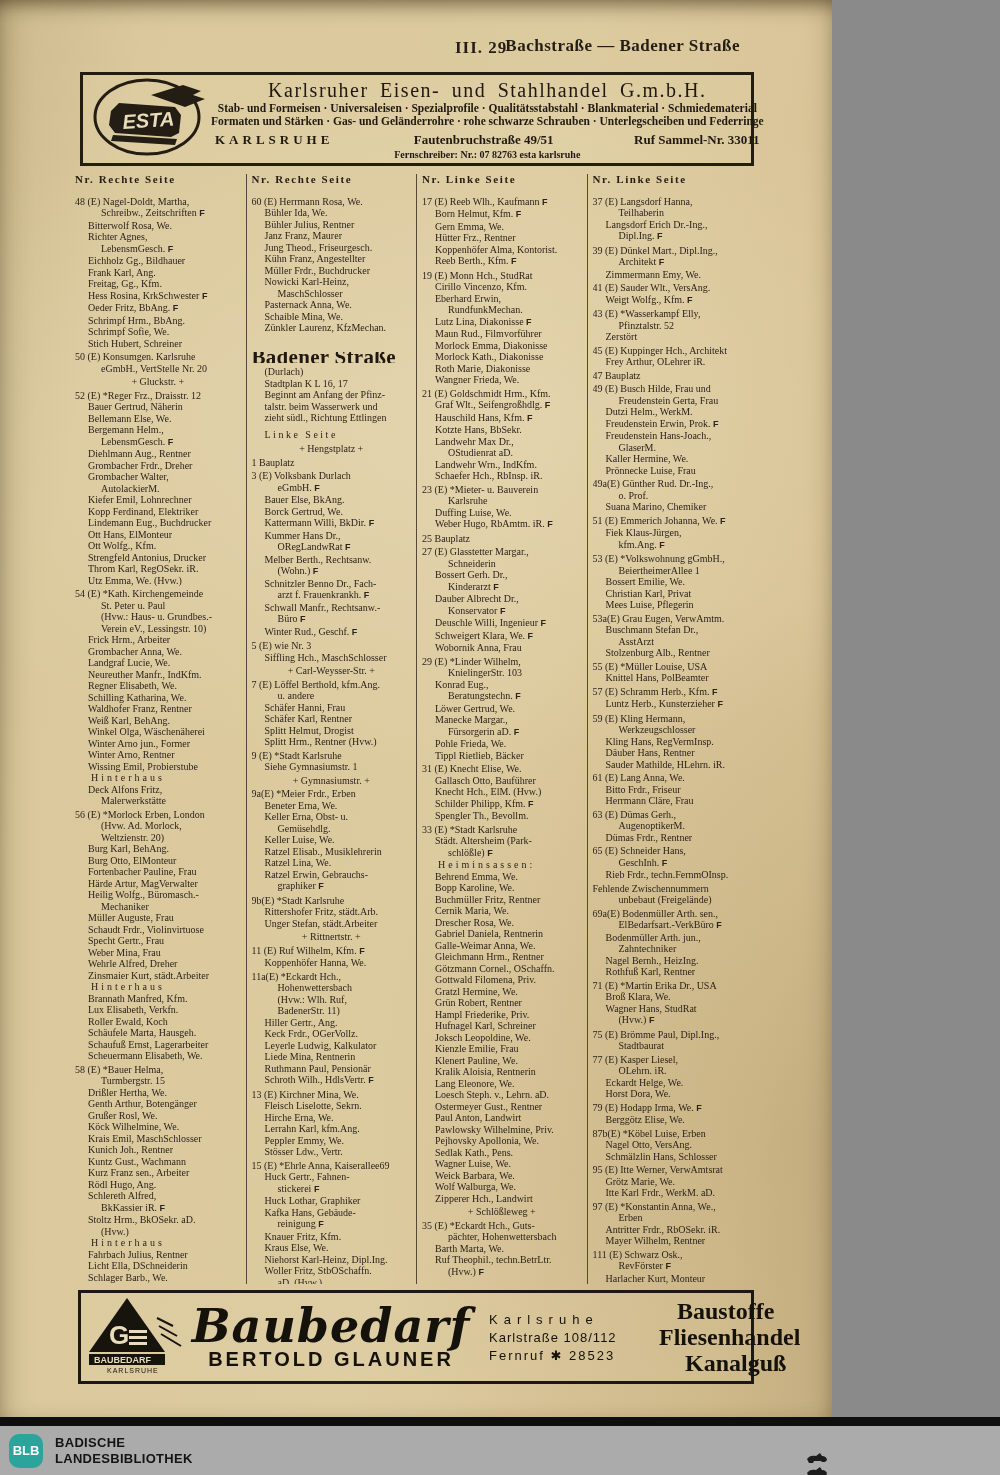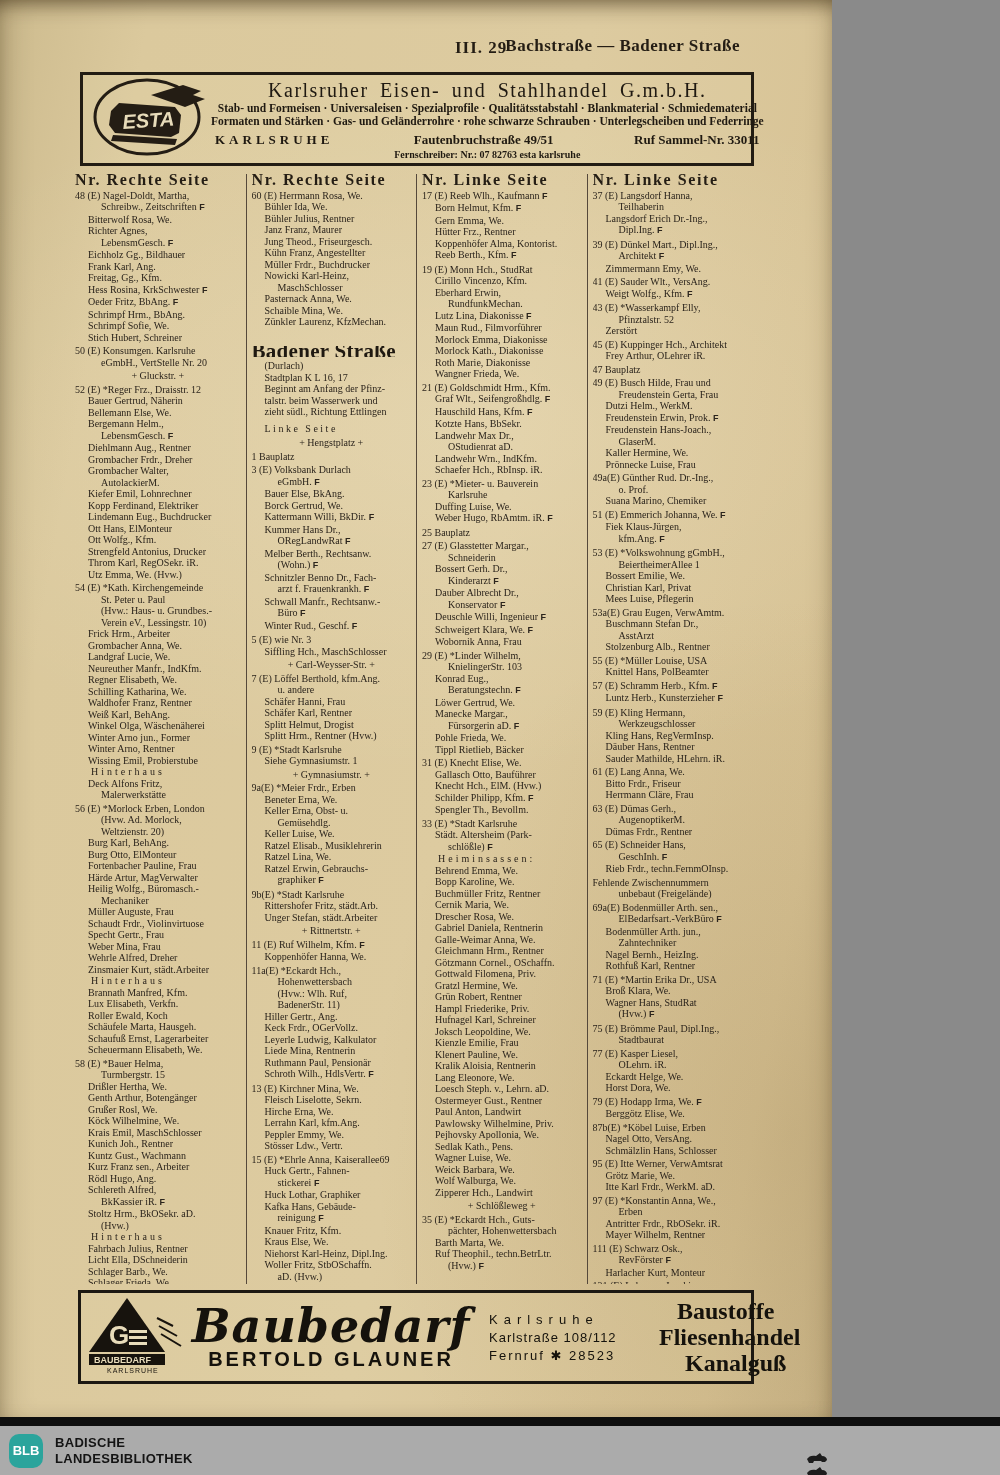--- a/index.html
+++ b/index.html
@@ -24,21 +24,21 @@
   .ad-title{font-size:20px;font-weight:normal;letter-spacing:1.5px;word-spacing:5px;white-space:nowrap;}
   .ad-line{font-size:11.5px;font-weight:bold;line-height:13.5px;white-space:nowrap;}
   .ad-row{display:flex;justify-content:space-between;font-size:13px;font-weight:bold;margin-top:3px;padding:0 4px;}
   .ad-row .adcity{letter-spacing:4px;}
   .ad-telex{font-size:10px;font-weight:bold;margin-top:1px;}
   
   .directory{display:flex;margin:8px 75px 0 75px;height:1110px;overflow:hidden;}
   .dcol{width:25%;box-sizing:border-box;padding-right:5px;overflow:hidden;font-size:10px;line-height:11.5px;color:#2b241c;}
   .dcol + .dcol{border-left:1px solid #55483a;padding-left:5px;}
   .line{white-space:nowrap;overflow:hidden;}
-  .l-h{font-weight:bold;font-size:16px;letter-spacing:1.6px;margin-bottom:4px;color:#241d14;}
+  .l-h{font-weight:bold;font-size:11px;letter-spacing:1.6px;margin-bottom:10px;color:#241d14;}
   .l-n{margin-top:2px;}
   .l-p{padding-left:13px;}
   .l-c{padding-left:26px;}
   .l-x{text-align:center;margin:2px 0;}
   .l-s{padding-left:16px;letter-spacing:3px;}
   .l-T{font-size:21px;font-weight:bold;letter-spacing:0.3px;margin:18px 0 3px;color:#1f1911;}
   .l-t{padding-left:13px;}
   .l-L{padding-left:13px;letter-spacing:2.5px;margin:5px 0 3px;}
   .fm{font-family:"Liberation Sans",sans-serif;font-weight:bold;font-size:9px;}
   

